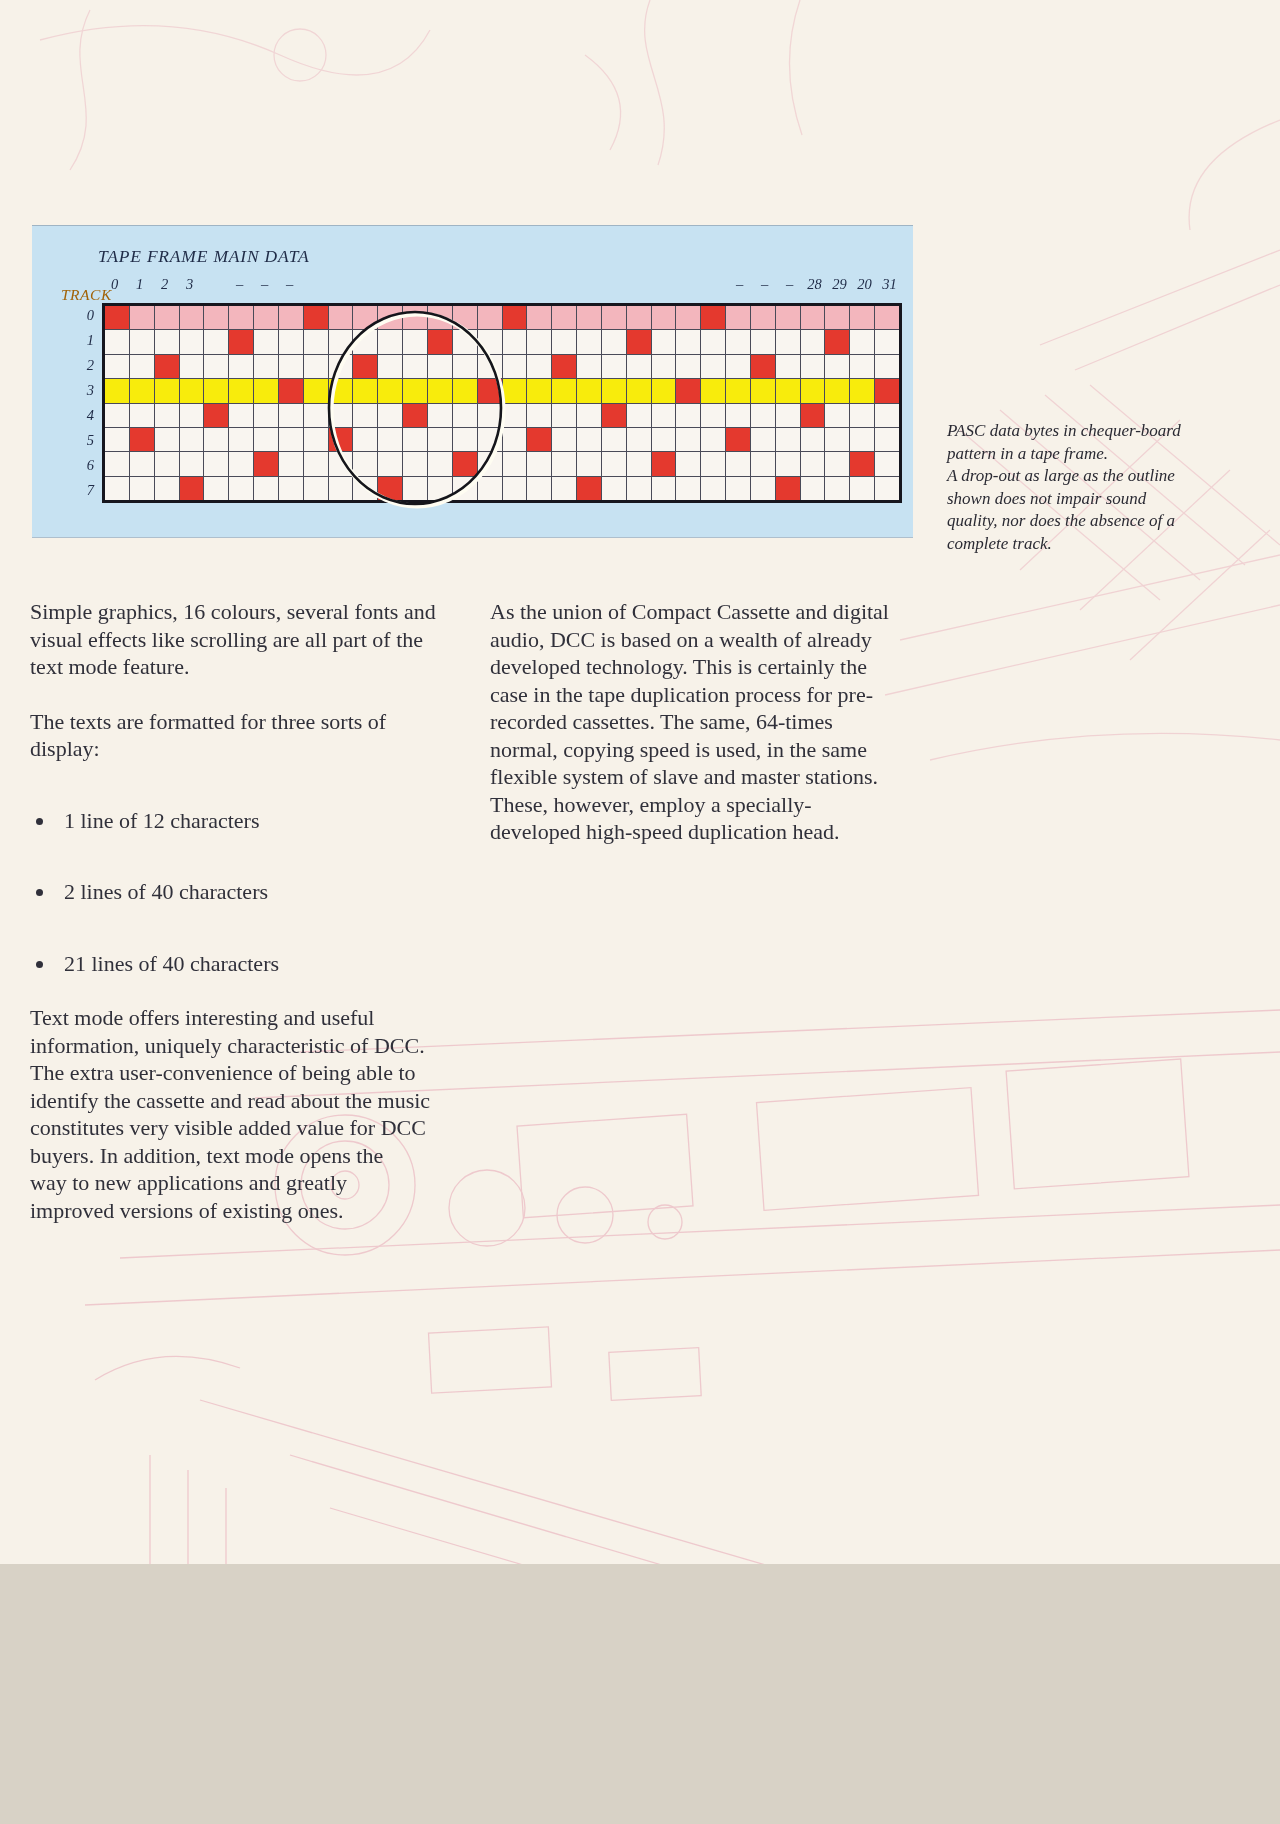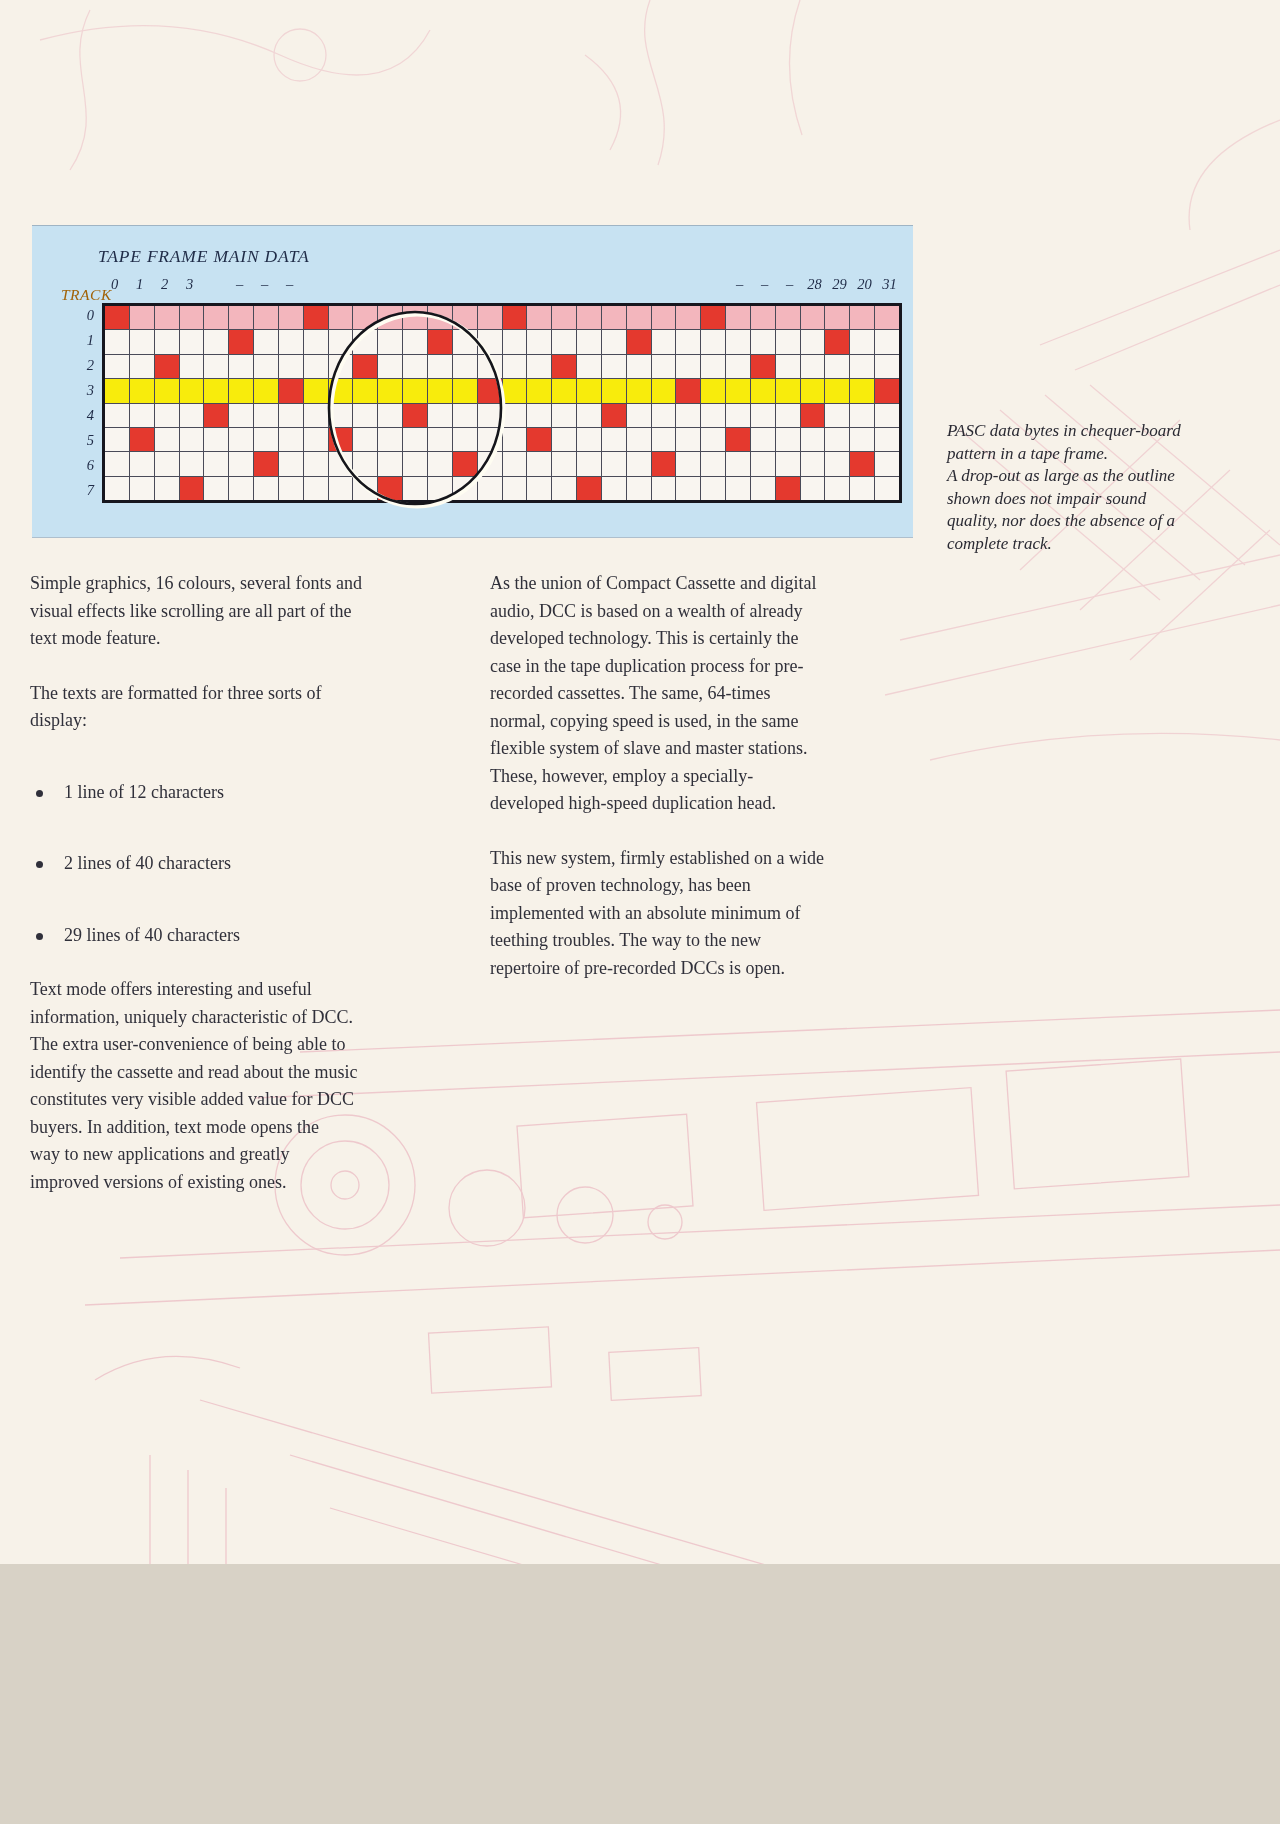--- a/index.html
+++ b/index.html
@@ -50,21 +50,21 @@
   .cell.pink{background:#f3b6bd;}
   .cell.yellow{background:#f8ec0c;}
   .cell.red{background:#e4392e;}
   .dropout-svg{position:absolute; left:0; top:0; pointer-events:none;}
   .caption{
     position:absolute; left:947px; top:420px; width:240px;
     font-style:italic; font-size:17px; line-height:22.5px; color:#2a2a33;
     white-space:pre-line;
   }
   
-  .col-text{position:absolute; top:570px; font-size:18px; line-height:27.5px; color:#30303a;}
+  .col-text{position:absolute; top:598px; font-size:22px; line-height:27.5px; color:#30303a;}
   .col-left{left:30px;  width:432px;}
   .col-right{left:490px; width:424px;}
   .col-text p{margin:0 0 27px 0; white-space:pre-line;}
   .col-text p:last-child{margin-bottom:0;font-family:Liberation Serif, serif;}
   .heading{font-weight:bold; letter-spacing:0.2px; margin:0; color:#26262e;}
   .bullets{margin:0 0 27px 0;}
   .bullet-row{position:relative; padding-left:34px;margin-top:44px;}
   .bullet-row .dot{
     position:absolute; left:6px; top:11px; width:7px; height:7px;
     border-radius:50%; background:#30303a;
@@ -456,21 +456,21 @@
 
   <div class="col-text col-left">
     <p>Simple graphics, 16 colours, several fonts and
 visual effects like scrolling are all part of the
 text mode feature.</p>
     <p>The texts are formatted for three sorts of
 display:</p>
     <div class="bullets">
         <div class="bullet-row"><span class="dot"></span><span>1 line of 12 characters</span></div>
         <div class="bullet-row"><span class="dot"></span><span>2 lines of 40 characters</span></div>
-        <div class="bullet-row"><span class="dot"></span><span>29 lines of 40 characters</span></div>
+        <div class="bullet-row"><span class="dot"></span><span>21 lines of 40 characters</span></div>
       </div>
     <p>Text mode offers interesting and useful
 information, uniquely characteristic of DCC.
 The extra user-convenience of being able to
 identify the cassette and read about the music
 constitutes very visible added value for DCC
 buyers.  In addition, text mode opens the
 way to new applications and greatly
 improved versions of existing ones.</p>
   </div>
@@ -478,21 +478,16 @@
   <div class="col-text col-right">
     <p>As the union of Compact Cassette and digital
 audio, DCC is based on a wealth of already
 developed technology.  This is certainly the
 case in the tape duplication process for pre-
 recorded cassettes.  The same, 64-times
 normal, copying speed is used, in the same
 flexible system of slave and master stations.
 These, however, employ a specially-
 developed high-speed duplication head.</p>
-    <p>This new system, firmly established on a wide
-base of proven technology, has been
-implemented with an absolute minimum of
-teething troubles.  The way to the new
-repertoire of pre-recorded DCCs is open.</p>
   </div>
 
   <div class="page-number">11</div>
 </div>
 
 </body></html>

